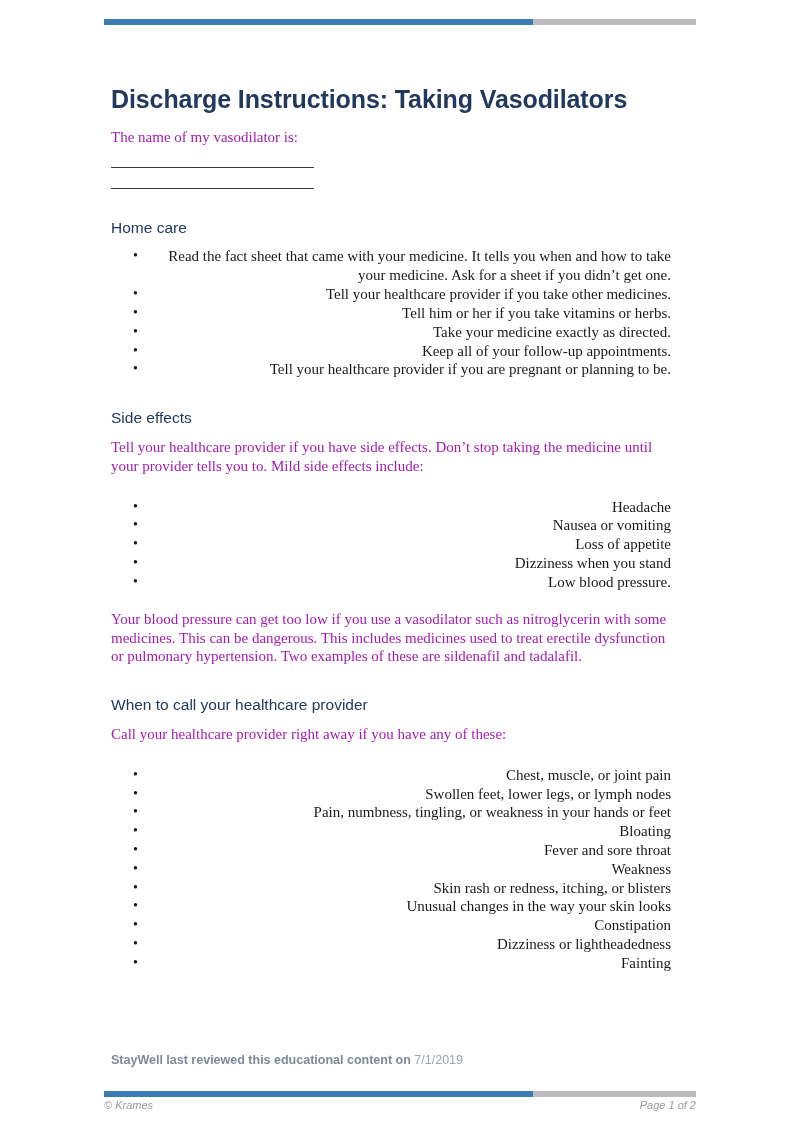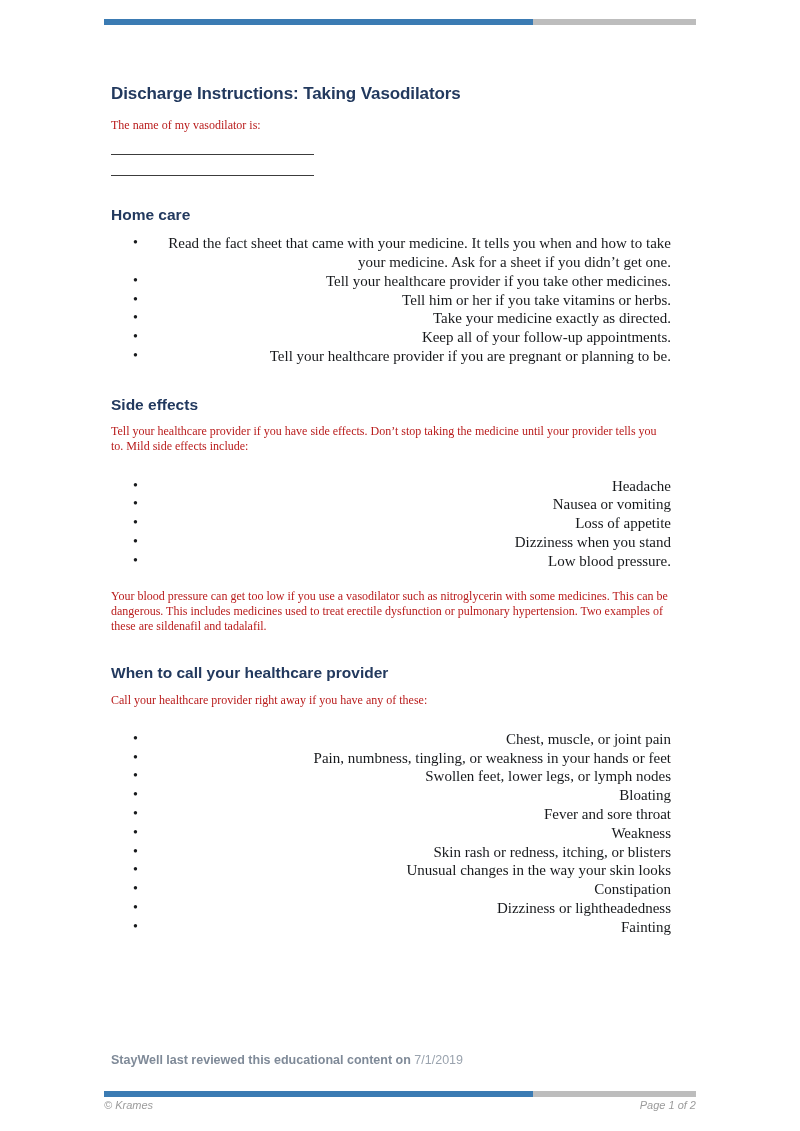--- a/index.html
+++ b/index.html
@@ -47,42 +47,42 @@
   
   .content {
     position: absolute;
     left: 111px;
     top: 84px;
     width: 560px;
   }
 
   h1.doc-title {
     font-family: "Liberation Sans", "DejaVu Sans", sans-serif;
-    font-size: 17px;
+    font-size: 25px;
     font-weight: bold;
     color: #22395e;
     margin: 0 0 14px 0;
     letter-spacing: -0.1px;
     line-height: 1.2;
   }
 
   h2.section-title {
     font-family: "Liberation Sans", "DejaVu Sans", sans-serif;
     font-size: 15.5px;
-    font-weight: bold;
+    font-weight: normal;
     color: #22395e;
     margin: 30px 0 10px 0;
     line-height: 1.2;
   }
 
   p.body-text {
-    font-size: 12px;
+    font-size: 15px;
     line-height: 1.26;
     margin: 0 0 10px 0;
-    color: #b91c1c;
+    color: #a21caf;
   }
 
   .fill-line {
     width: 203px;
     border-bottom: 1px solid #3c3c3c;
     height: 0;
     margin: 20px 0 12px 0;
   }
 
   ul.bullets {
@@ -186,22 +186,22 @@
       <li>Low blood pressure.</li>
     </ul>
     <div class="spacer-md"></div>
     <p class="body-text">Your blood pressure can get too low if you use a vasodilator such as nitroglycerin with some medicines. This can be dangerous. This includes medicines used to treat erectile dysfunction or pulmonary hypertension. Two examples of these are sildenafil and tadalafil.</p>
 
     <h2 class="section-title">When to call your healthcare provider</h2>
     <p class="body-text">Call your healthcare provider right away if you have any of these:</p>
     <div class="spacer-sm"></div>
     <ul class="bullets">
       <li>Chest, muscle, or joint pain</li>
+      <li>Swollen feet, lower legs, or lymph nodes</li>
       <li>Pain, numbness, tingling, or weakness in your hands or feet</li>
-      <li>Swollen feet, lower legs, or lymph nodes</li>
       <li>Bloating</li>
       <li>Fever and sore throat</li>
       <li>Weakness</li>
       <li>Skin rash or redness, itching, or blisters</li>
       <li>Unusual changes in the way your skin looks</li>
       <li>Constipation</li>
       <li>Dizziness or lightheadedness</li>
       <li>Fainting</li>
     </ul>
 

